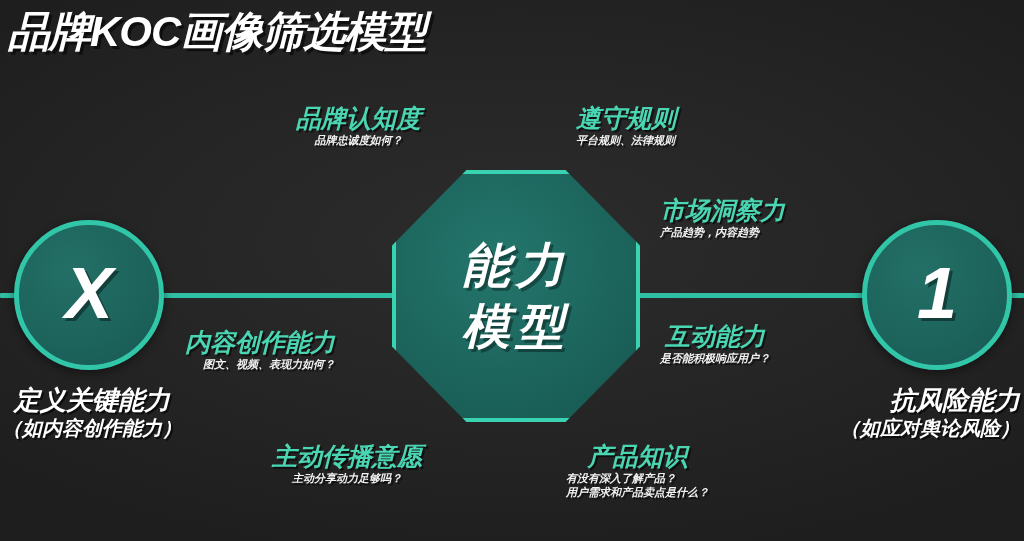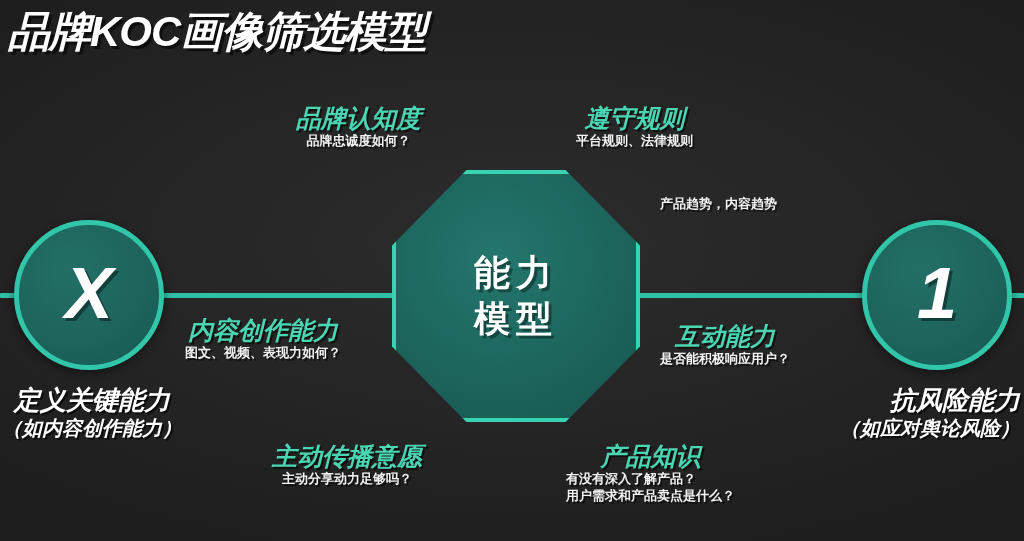--- a/index.html
+++ b/index.html
@@ -89,58 +89,60 @@
     width: 248px;
     height: 252px;
     display: flex;
     flex-direction: column;
     align-items: center;
     justify-content: center;
     z-index: 5;
     pointer-events: none;
   }
   #octagon-inner .ocline {
-    font-size: 36px;
+    font-size: 48px;
     font-weight: bold;
     color: #ffffff;
     letter-spacing: 6px;
     text-shadow: 3px 3px 0 rgba(0,0,0,0.35);
     line-height: 1.28;
+    font-style: italic;
   }
 
   
   .spoke { position: absolute; z-index: 6; }
   .spoke .head {
     font-size: 25px;
     font-weight: bold;
     font-style: italic;
     color: #4ad6b2;
     text-shadow: 2px 2px 0 rgba(0,0,0,0.55);
     line-height: 1.15;
     white-space: nowrap;
     text-align: center;
   }
   .spoke .sub {
-    font-size: 13px;
-    font-weight: bold;
+    font-size: 11px;
+    font-weight: bold;
+    font-style: italic;
     color: #f2f2f2;
     text-shadow: 2px 2px 0 rgba(0,0,0,0.55);
     line-height: 1.3;
     white-space: nowrap;
   }
   .al-right { text-align: right; }
   .al-left  { text-align: left; }
   .al-center{ text-align: center; }
 
   
   #spoke-brand      { left: 296px; top: 104px; }
   #spoke-rules      { left: 576px; top: 104px; }
   #spoke-social     { left: 208px; top: 196px; }
   #spoke-market     { left: 660px; top: 196px; }
-  #spoke-content    { left: 185px; top: 316px; }
+  #spoke-content    { left: 185px; top: 328px; }
   #spoke-interact   { left: 660px; top: 322px; }
   #spoke-spread     { left: 272px; top: 442px; }
   #spoke-product    { left: 566px; top: 442px; }
 
   
   .end-caption { position: absolute; z-index: 6; }
   .end-caption .cap-main {
     font-size: 26px;
     font-weight: bold;
     font-style: italic;
@@ -189,20 +191,21 @@
     <div class="sub">品牌忠诚度如何？</div>
   </div>
 
   <div class="spoke al-left" id="spoke-rules">
     <div class="head">遵守规则</div>
     <div class="sub">平台规则、法律规则</div>
   </div>
 
 
   <div class="spoke al-left" id="spoke-market">
+    <div class="head">市场洞察力</div>
     <div class="sub">产品趋势，内容趋势</div>
   </div>
 
   <div class="spoke al-right" id="spoke-content">
     <div class="head">内容创作能力</div>
     <div class="sub">图文、视频、表现力如何？</div>
   </div>
 
   <div class="spoke al-left" id="spoke-interact">
     <div class="head">互动能力</div>

